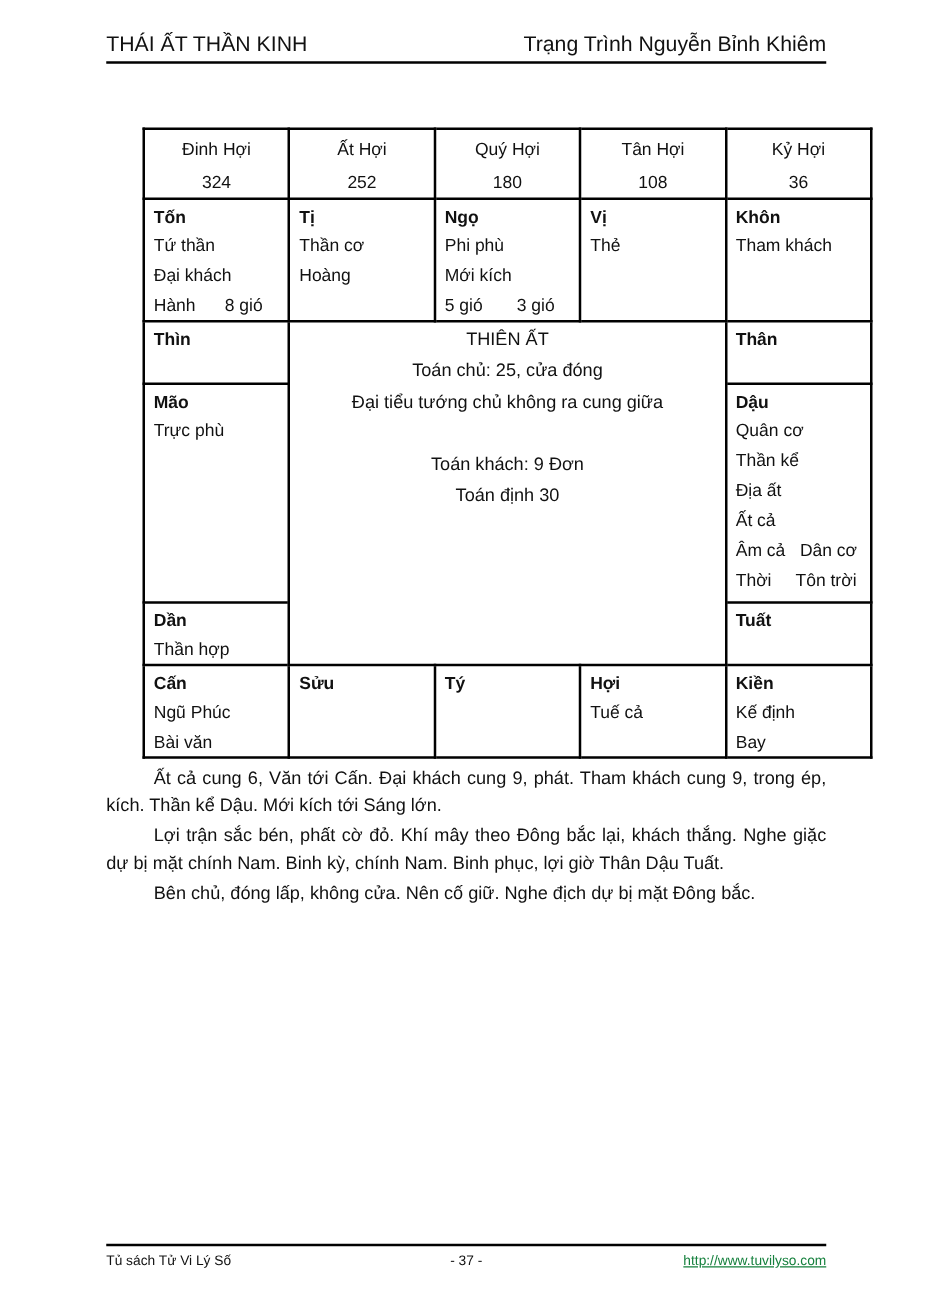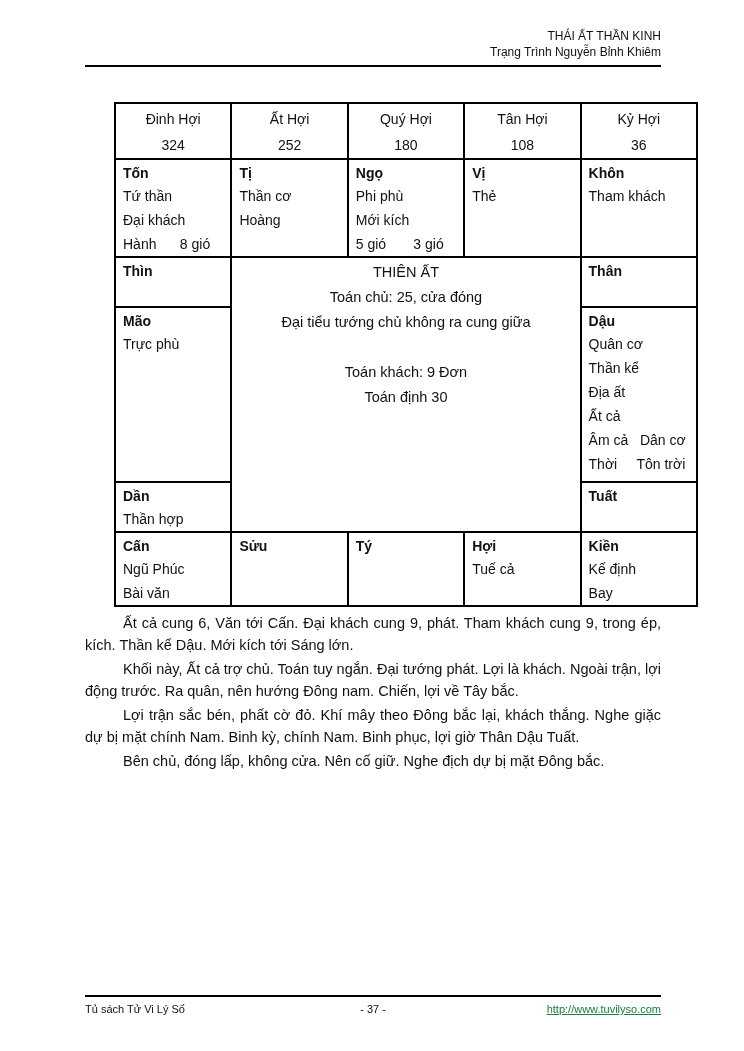--- a/index.html
+++ b/index.html
@@ -10,21 +10,21 @@
     font-family:"Liberation Sans","DejaVu Sans",sans-serif;
     color:#111;
     overflow:hidden;
   }
   
   .page-header{
     position:absolute;left:85px;top:0;width:576px;
     display:flex;justify-content:space-between;align-items:flex-end;
     padding-top:28px;padding-bottom:5px;
     border-bottom:2px solid #000;
-    font-size:12px;line-height:16px;flex-direction:column;
+    font-size:17px;line-height:16px;
   }
   
   table.chart{
     position:absolute;left:114px;top:102px;
     border-collapse:collapse;table-layout:fixed;
     width:584px;
     font-size:14px;
   }
   table.chart td{
     border:2px solid #000;
@@ -200,21 +200,20 @@
         <div class="lbl">Kiền</div>
         <div class="ln">Kế định</div>
         <div class="ln">Bay</div>
       </td>
     </tr>
   </tbody>
     </table>
 
   <div class="paragraphs">
     <p>Ất cả cung 6, Văn tới Cấn. Đại khách cung 9, phát. Tham khách cung 9, trong ép, kích. Thần kể Dậu. Mới kích tới Sáng lớn.</p>
-    <p>Khối này, Ất cả trợ chủ. Toán tuy ngắn. Đại tướng phát. Lợi là khách. Ngoài trận, lợi động trước. Ra quân, nên hướng Đông nam. Chiến, lợi về Tây bắc.</p>
     <p>Lợi trận sắc bén, phất cờ đỏ. Khí mây theo Đông bắc lại, khách thắng. Nghe giặc dự bị mặt chính Nam. Binh kỳ, chính Nam. Binh phục, lợi giờ Thân Dậu Tuất.</p>
     <p>Bên chủ, đóng lấp, không cửa. Nên cố giữ. Nghe địch dự bị mặt Đông bắc.</p>
   </div>
 
   <div class="page-footer">
     <span class="f-left">Tủ sách Tử Vi Lý Số</span>
     <span class="f-center">- 37 -</span>
     <span class="f-right"><a>http://www.tuvilyso.com</a></span>
   </div>
 

